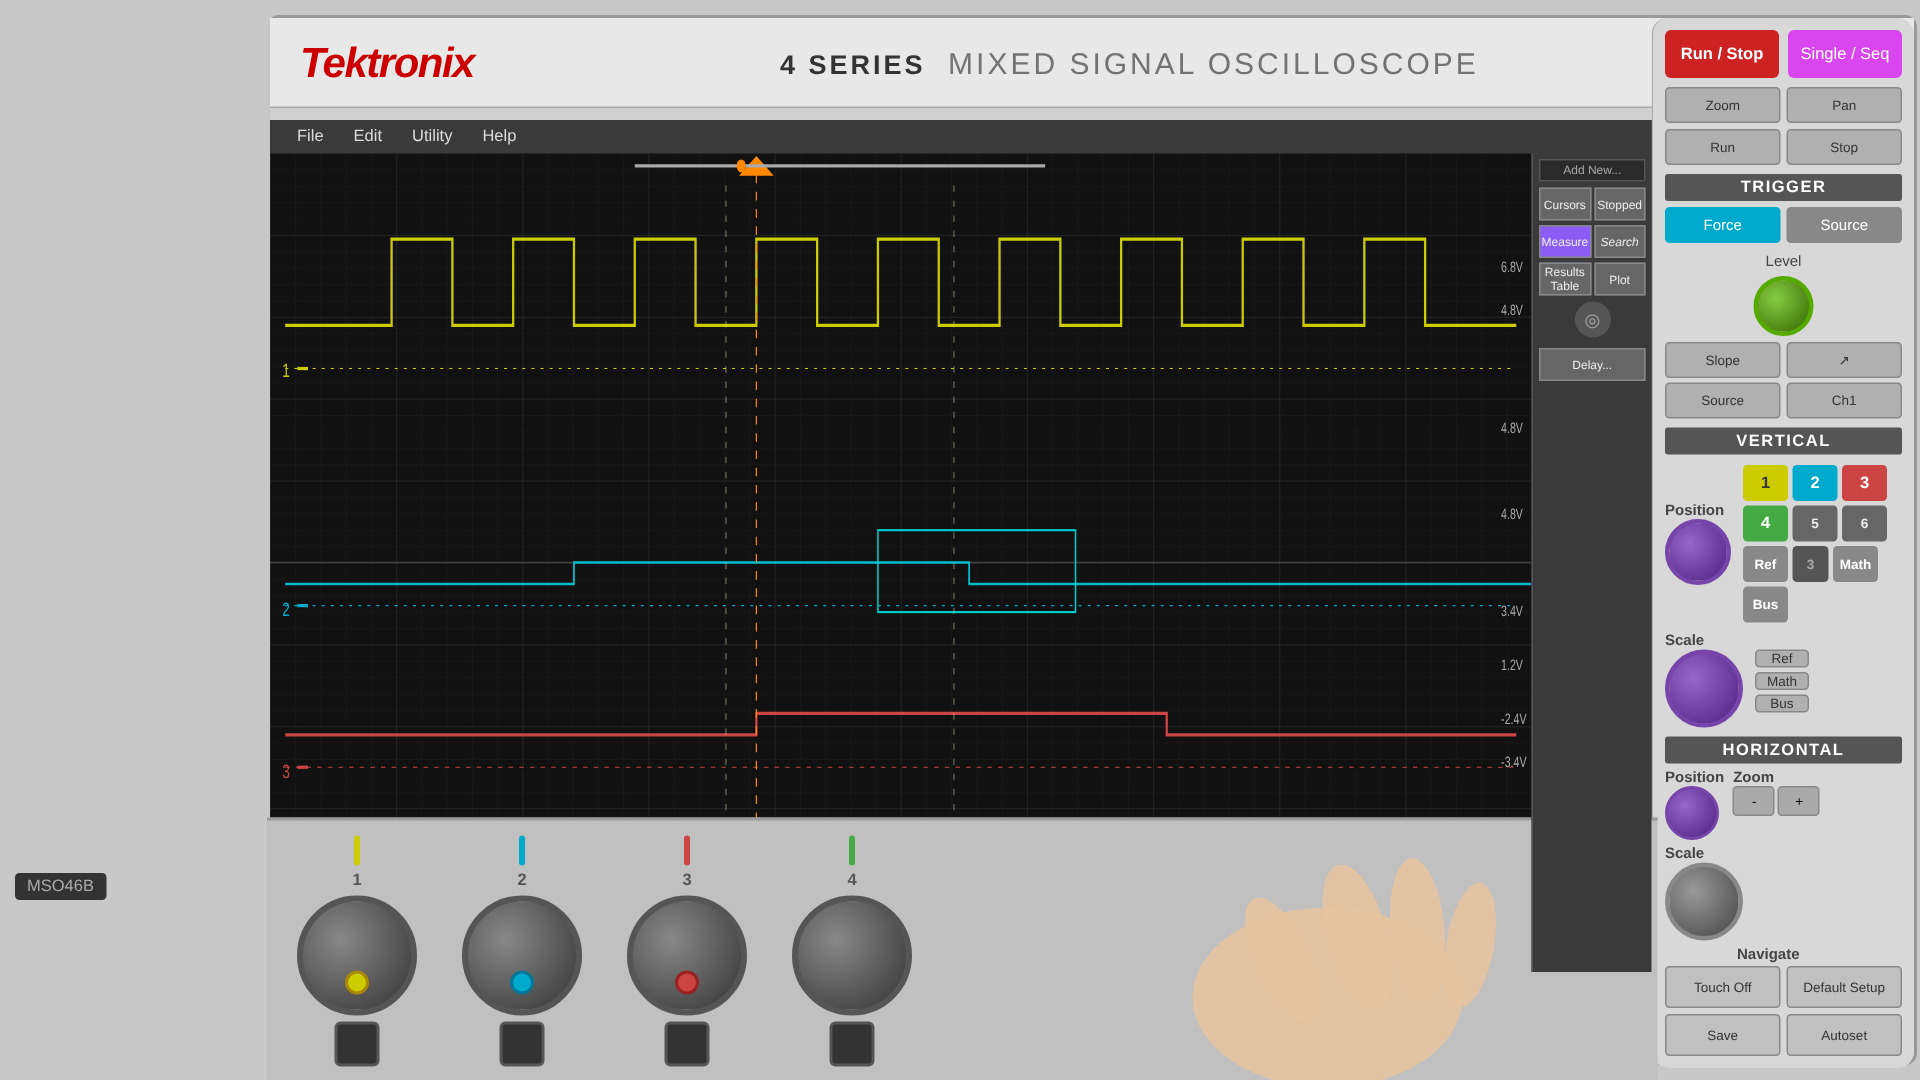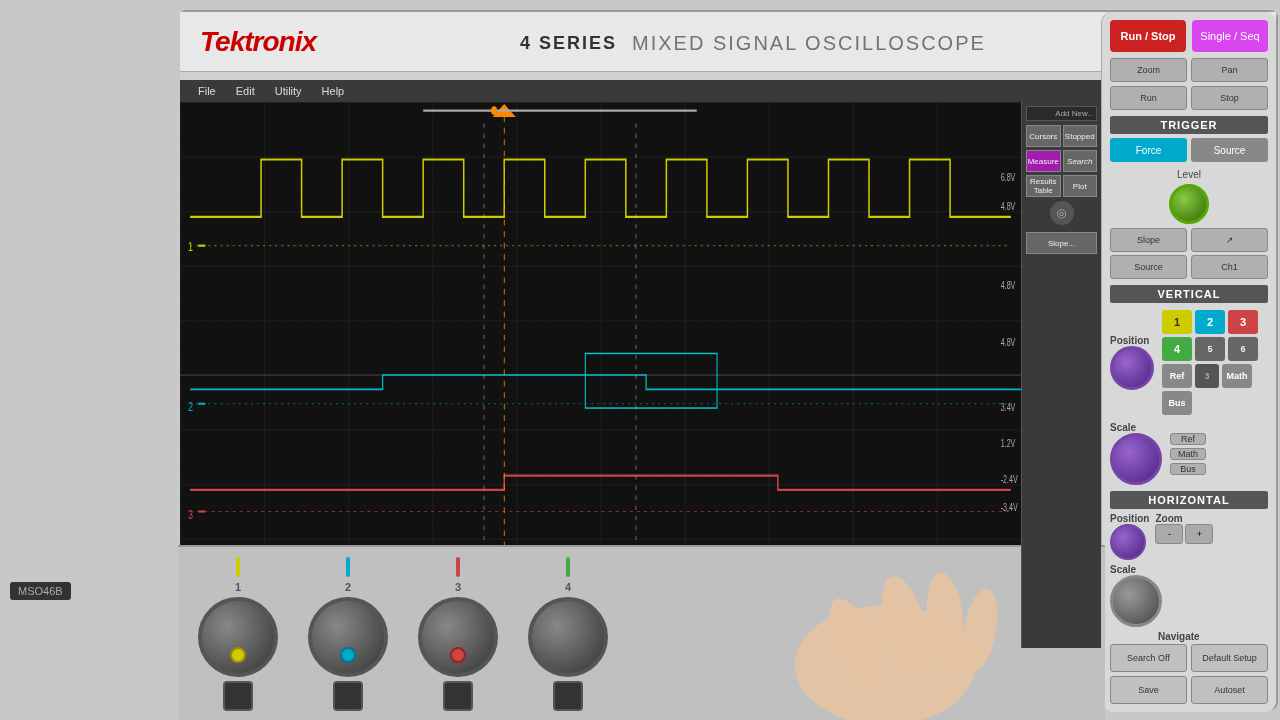--- a/index.html
+++ b/index.html
@@ -501,58 +501,58 @@
       </div>
     </div>
     <div class="knob-label" style="font-size:10px;color:#444;margin:3px 0;padding-left:48px;">Navigate</div>
     <div class="nav-arrows-row">
       <button class="nav-arrow">◀</button>
       <button class="nav-arrow">▶</button>
     </div>
 
     <div style="position:absolute; bottom:8px; left:8px; right:8px;">
       <div style="display:flex; gap:4px; margin-bottom:4px;">
-        <button class="action-btn">Search Off</button>
+        <button class="action-btn">Touch Off</button>
         <button class="action-btn">Default Setup</button>
       </div>
       <div style="display:flex; gap:4px;">
         <button class="action-btn">Save</button>
         <button class="action-btn">Autoset</button>
       </div>
     </div>
 
   </div>
 
   <div class="main-display">
 
     <div class="menu-bar">
       <span class="menu-item">File</span>
       <span class="menu-item">Edit</span>
       <span class="menu-item">Utility</span>
       <span class="menu-item">Help</span>
     </div>
 
     <div style="position:absolute; top:22px; right:0; width:80px; bottom:60px; background:#3a3a3a; padding:4px; border-left:1px solid #555; z-index:2;">
-      <div style="background:#2a2a2a; color:#aaa; font-size:8px; padding:2px; text-align:right; margin-bottom:4px; border:1px solid #555; cursor:pointer;">Add New...</div>
+      <div style="background:#2a2a2a; color:#aaa; font-size:8px; padding:2px; text-align:center; margin-bottom:4px; border:1px solid #555; cursor:pointer;">Add New...</div>
       <div style="display:flex; gap:2px; margin-bottom:3px;">
         <button style="flex:1; height:22px; background:#666; color:#eee; border:1px solid #888; font-size:8px; cursor:pointer;">Cursors</button>
         <button style="flex:1; height:22px; background:#666; color:#eee; border:1px solid #888; font-size:8px; cursor:pointer;">Stopped</button>
       </div>
       <div style="display:flex; gap:2px; margin-bottom:3px;">
-        <button style="flex:1; height:22px; background:#a21caf; color:#eee; border:1px solid #888; font-size:8px; cursor:pointer;">Measure</button>
+        <button style="flex:1; height:22px; background:#8b5cf6; color:#eee; border:1px solid #888; font-size:8px; cursor:pointer;">Measure</button>
         <button style="flex:1; height:22px; background:#666; color:#eee; border:1px solid #888; font-size:8px; cursor:pointer;font-style:italic;">Search</button>
       </div>
       <div style="display:flex; gap:2px; margin-bottom:3px;">
         <button style="flex:1; height:22px; background:#666; color:#eee; border:1px solid #888; font-size:8px; cursor:pointer;">Results Table</button>
         <button style="flex:1; height:22px; background:#666; color:#eee; border:1px solid #888; font-size:8px; cursor:pointer;">Plot</button>
       </div>
       <div style="background:#555;width:24px;height:24px;border-radius:50%;margin:4px auto;display:flex;align-items:center;justify-content:center;">
         <span style="color:#aaa;font-size:12px;">◎</span>
       </div>
-      <button style="width:100%;height:22px;background:#666;color:#eee;border:1px solid #888;font-size:8px;cursor:pointer;margin-top:3px;">Slope...</button>
+      <button style="width:100%;height:22px;background:#666;color:#eee;border:1px solid #888;font-size:8px;cursor:pointer;margin-top:3px;">Delay...</button>
     </div>
 
     <div class="waveform-area" style="right:80px;">
       <span class="waveform-title">Waveform View</span>
 
       <svg class="grid-svg" viewBox="0 0 830 380" preserveAspectRatio="none">
 
         <defs>
           <pattern id="grid" width="83" height="38" patternUnits="userSpaceOnUse">
             <path d="M 83 0 L 0 0 0 38" fill="none" stroke="#333" stroke-width="0.5"></path>

